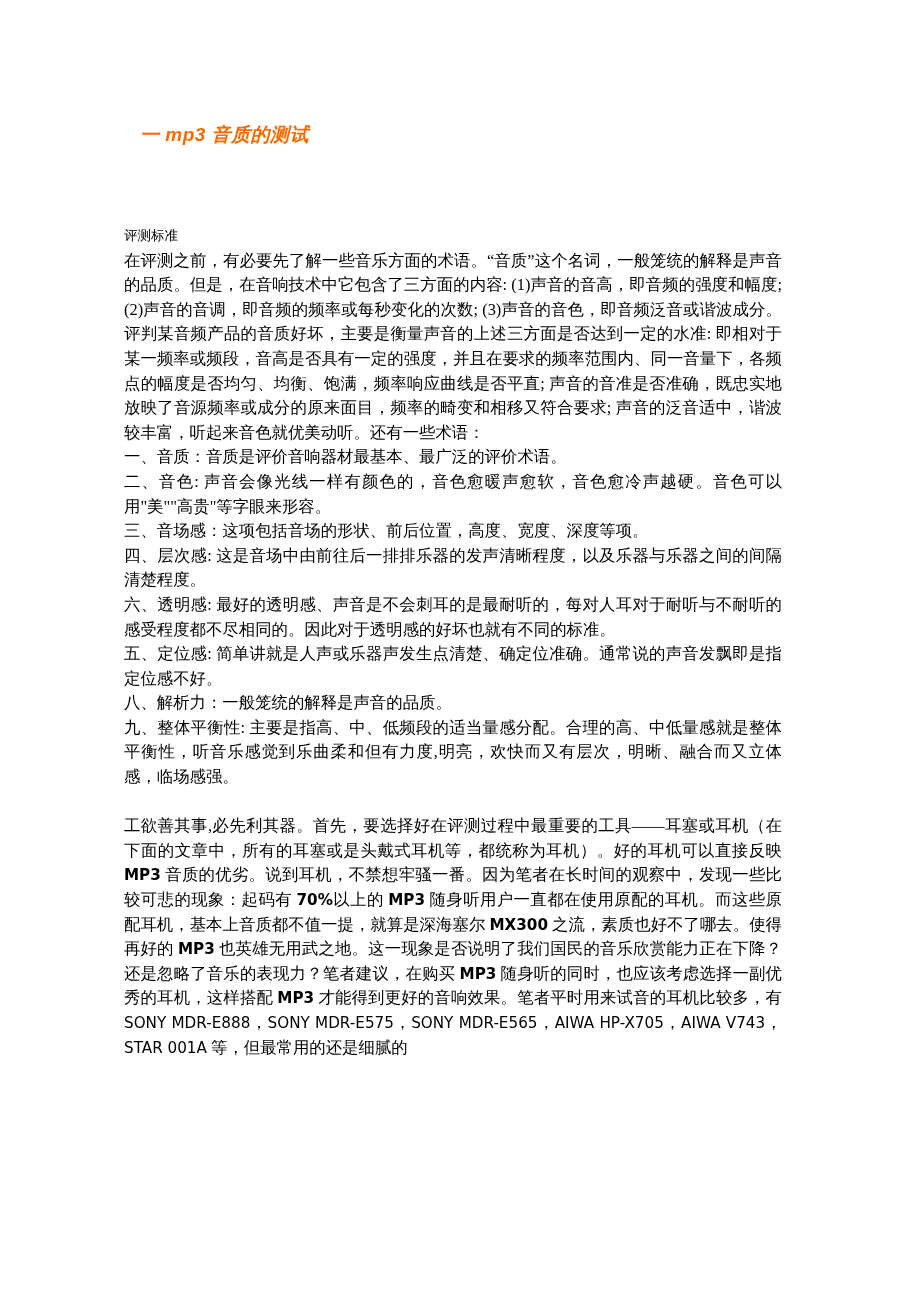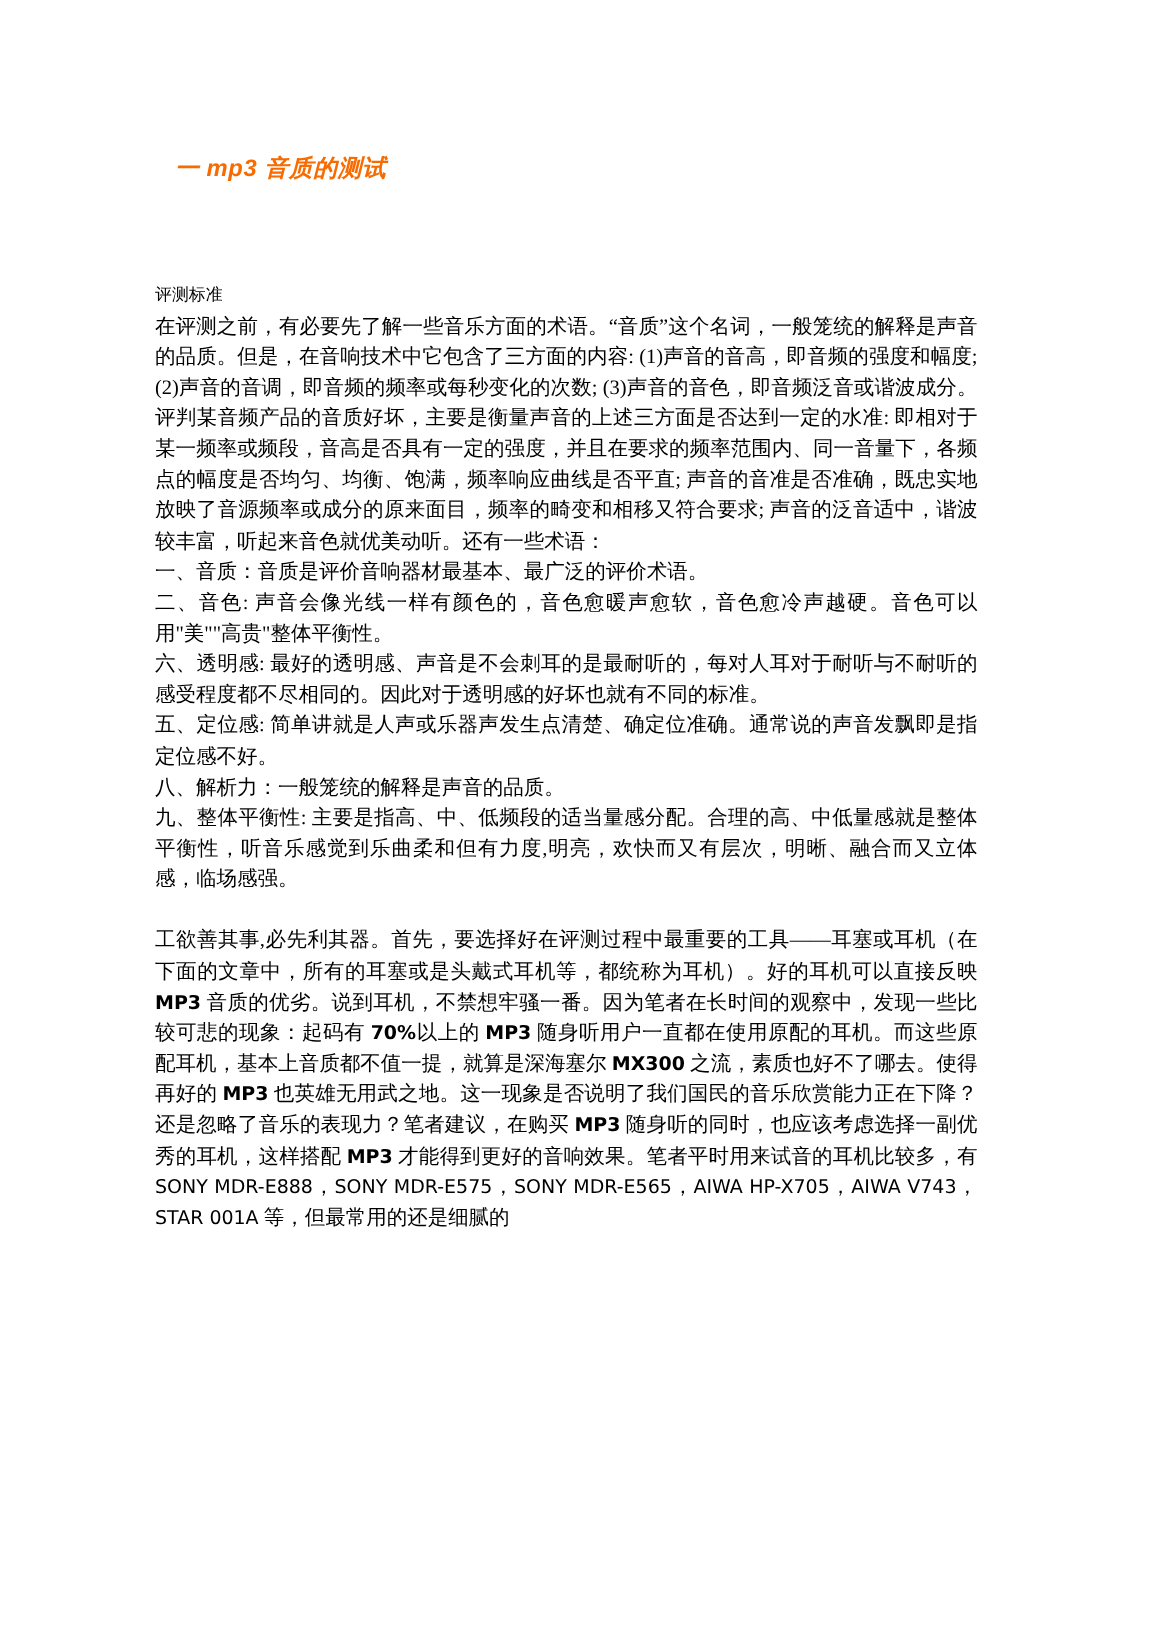--- a/index.html
+++ b/index.html
@@ -85,21 +85,23 @@
 <div class="page">
 
   <div class="doc-title">一 mp3 音质的测试</div>
 
   <div class="body-block">
 
     <div class="section-head">评测标准</div>
 
     <p class="para">在评测之前，有必要先了解一些音乐方面的术语。“音质”这个名词，一般笼统的解释是声音的品质。但是，在音响技术中它包含了三方面的内容: (1)声音的音高，即音频的强度和幅度; (2)声音的音调，即音频的频率或每秒变化的次数; (3)声音的音色，即音频泛音或谐波成分。评判某音频产品的音质好坏，主要是衡量声音的上述三方面是否达到一定的水准: 即相对于某一频率或频段，音高是否具有一定的强度，并且在要求的频率范围内、同一音量下，各频点的幅度是否均匀、均衡、饱满，频率响应曲线是否平直; 声音的音准是否准确，既忠实地放映了音源频率或成分的原来面目，频率的畸变和相移又符合要求; 声音的泛音适中，谐波较丰富，听起来音色就优美动听。还有一些术语：</p>
     <p class="para">一、音质：音质是评价音响器材最基本、最广泛的评价术语。</p>
-    <p class="para">二、音色: 声音会像光线一样有颜色的，音色愈暖声愈软，音色愈冷声越硬。音色可以用"美""高贵"整体平衡性。</p>
+    <p class="para">二、音色: 声音会像光线一样有颜色的，音色愈暖声愈软，音色愈冷声越硬。音色可以用"美""高贵"等字眼来形容。</p>
+    <p class="para">三、音场感：这项包括音场的形状、前后位置，高度、宽度、深度等项。</p>
+    <p class="para">四、层次感: 这是音场中由前往后一排排乐器的发声清晰程度，以及乐器与乐器之间的间隔清楚程度。</p>
     <p class="para">六、透明感: 最好的透明感、声音是不会刺耳的是最耐听的，每对人耳对于耐听与不耐听的感受程度都不尽相同的。因此对于透明感的好坏也就有不同的标准。</p>
     <p class="para">五、定位感: 简单讲就是人声或乐器声发生点清楚、确定位准确。通常说的声音发飘即是指定位感不好。</p>
     <p class="para">八、解析力：一般笼统的解释是声音的品质。</p>
     <p class="para">九、整体平衡性: 主要是指高、中、低频段的适当量感分配。合理的高、中低量感就是整体平衡性，听音乐感觉到乐曲柔和但有力度,明亮，欢快而又有层次，明晰、融合而又立体感，临场感强。</p>
 
     <div class="spacer-line"></div>
 
 
     <p class="para">工欲善其事,必先利其器。首先，要选择好在评测过程中最重要的工具——耳塞或耳机（在下面的文章中，所有的耳塞或是头戴式耳机等，都统称为耳机）。好的耳机可以直接反映 <span class="lat">MP3</span> 音质的优劣。说到耳机，不禁想牢骚一番。因为笔者在长时间的观察中，发现一些比较可悲的现象：起码有 <span class="lat">70%</span>以上的 <span class="lat">MP3</span> 随身听用户一直都在使用原配的耳机。而这些原配耳机，基本上音质都不值一提，就算是深海塞尔 <span class="lat">MX300</span> 之流，素质也好不了哪去。使得再好的 <span class="lat">MP3</span> 也英雄无用武之地。这一现象是否说明了我们国民的音乐欣赏能力正在下降？还是忽略了音乐的表现力？笔者建议，在购买 <span class="lat">MP3</span> 随身听的同时，也应该考虑选择一副优秀的耳机，这样搭配 <span class="lat">MP3</span> 才能得到更好的音响效果。笔者平时用来试音的耳机比较多，有 <span class="lat-plain">SONY MDR-E888</span>，<span class="lat-plain">SONY MDR-E575</span>，<span class="lat-plain">SONY MDR-E565</span>，<span class="lat-plain">AIWA HP-X705</span>，<span class="lat-plain">AIWA V743</span>，<span class="lat-plain">STAR 001A</span> 等，但最常用的还是细腻的</p>
 

